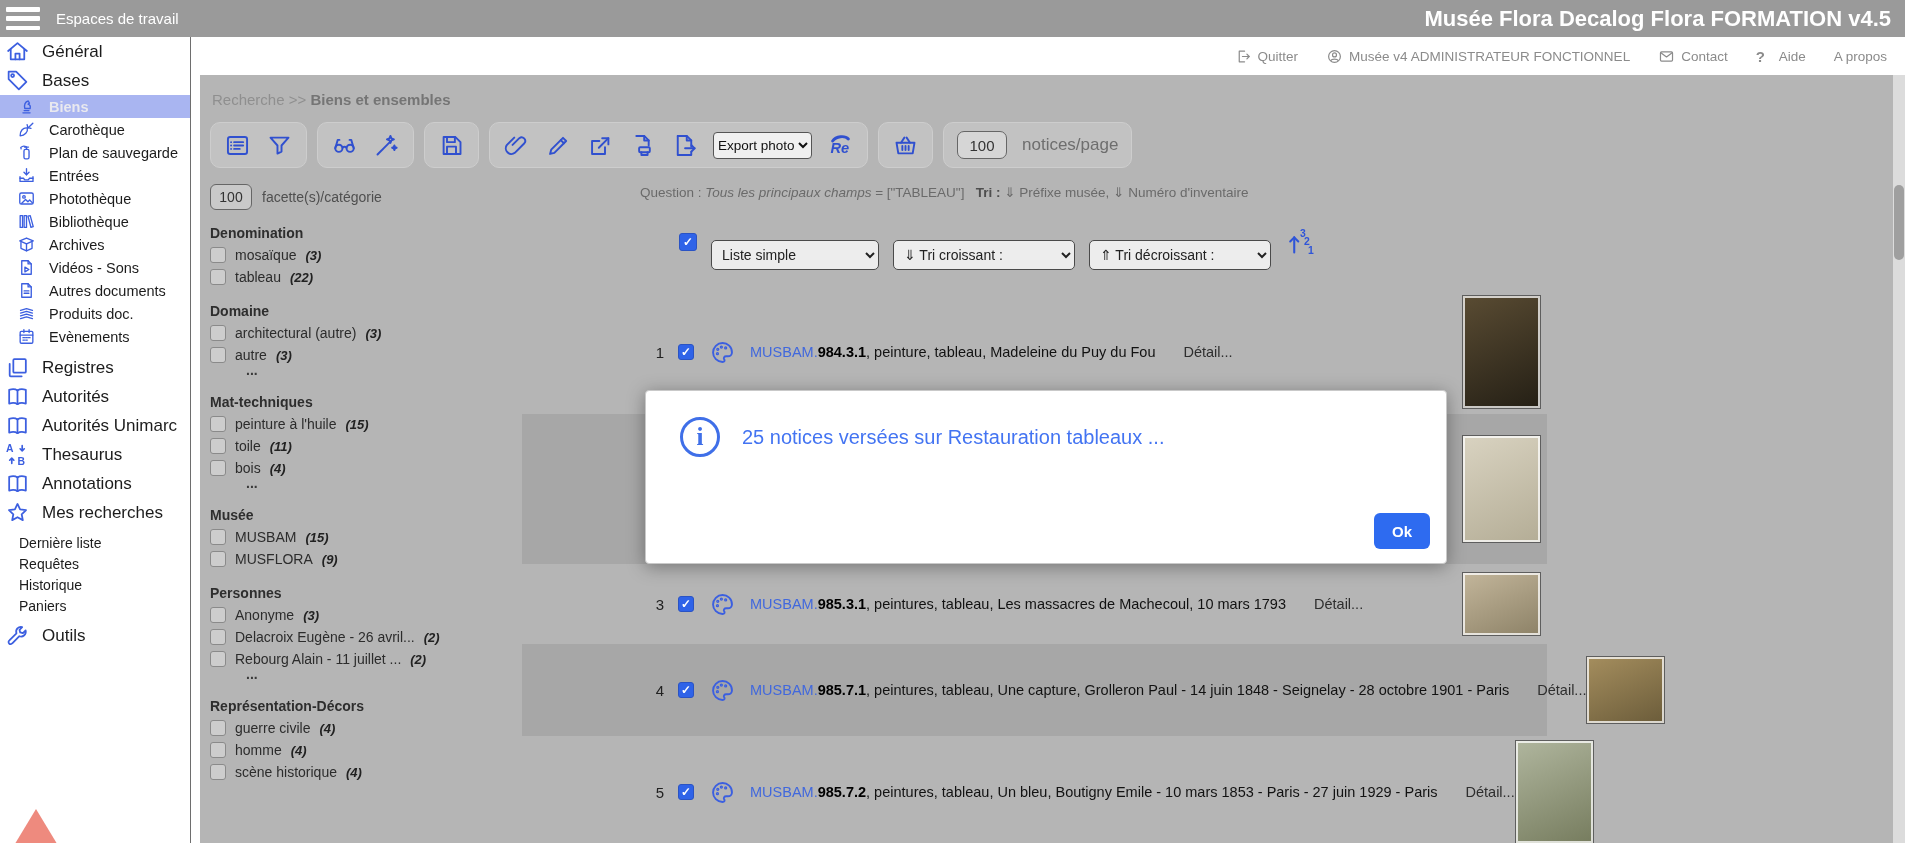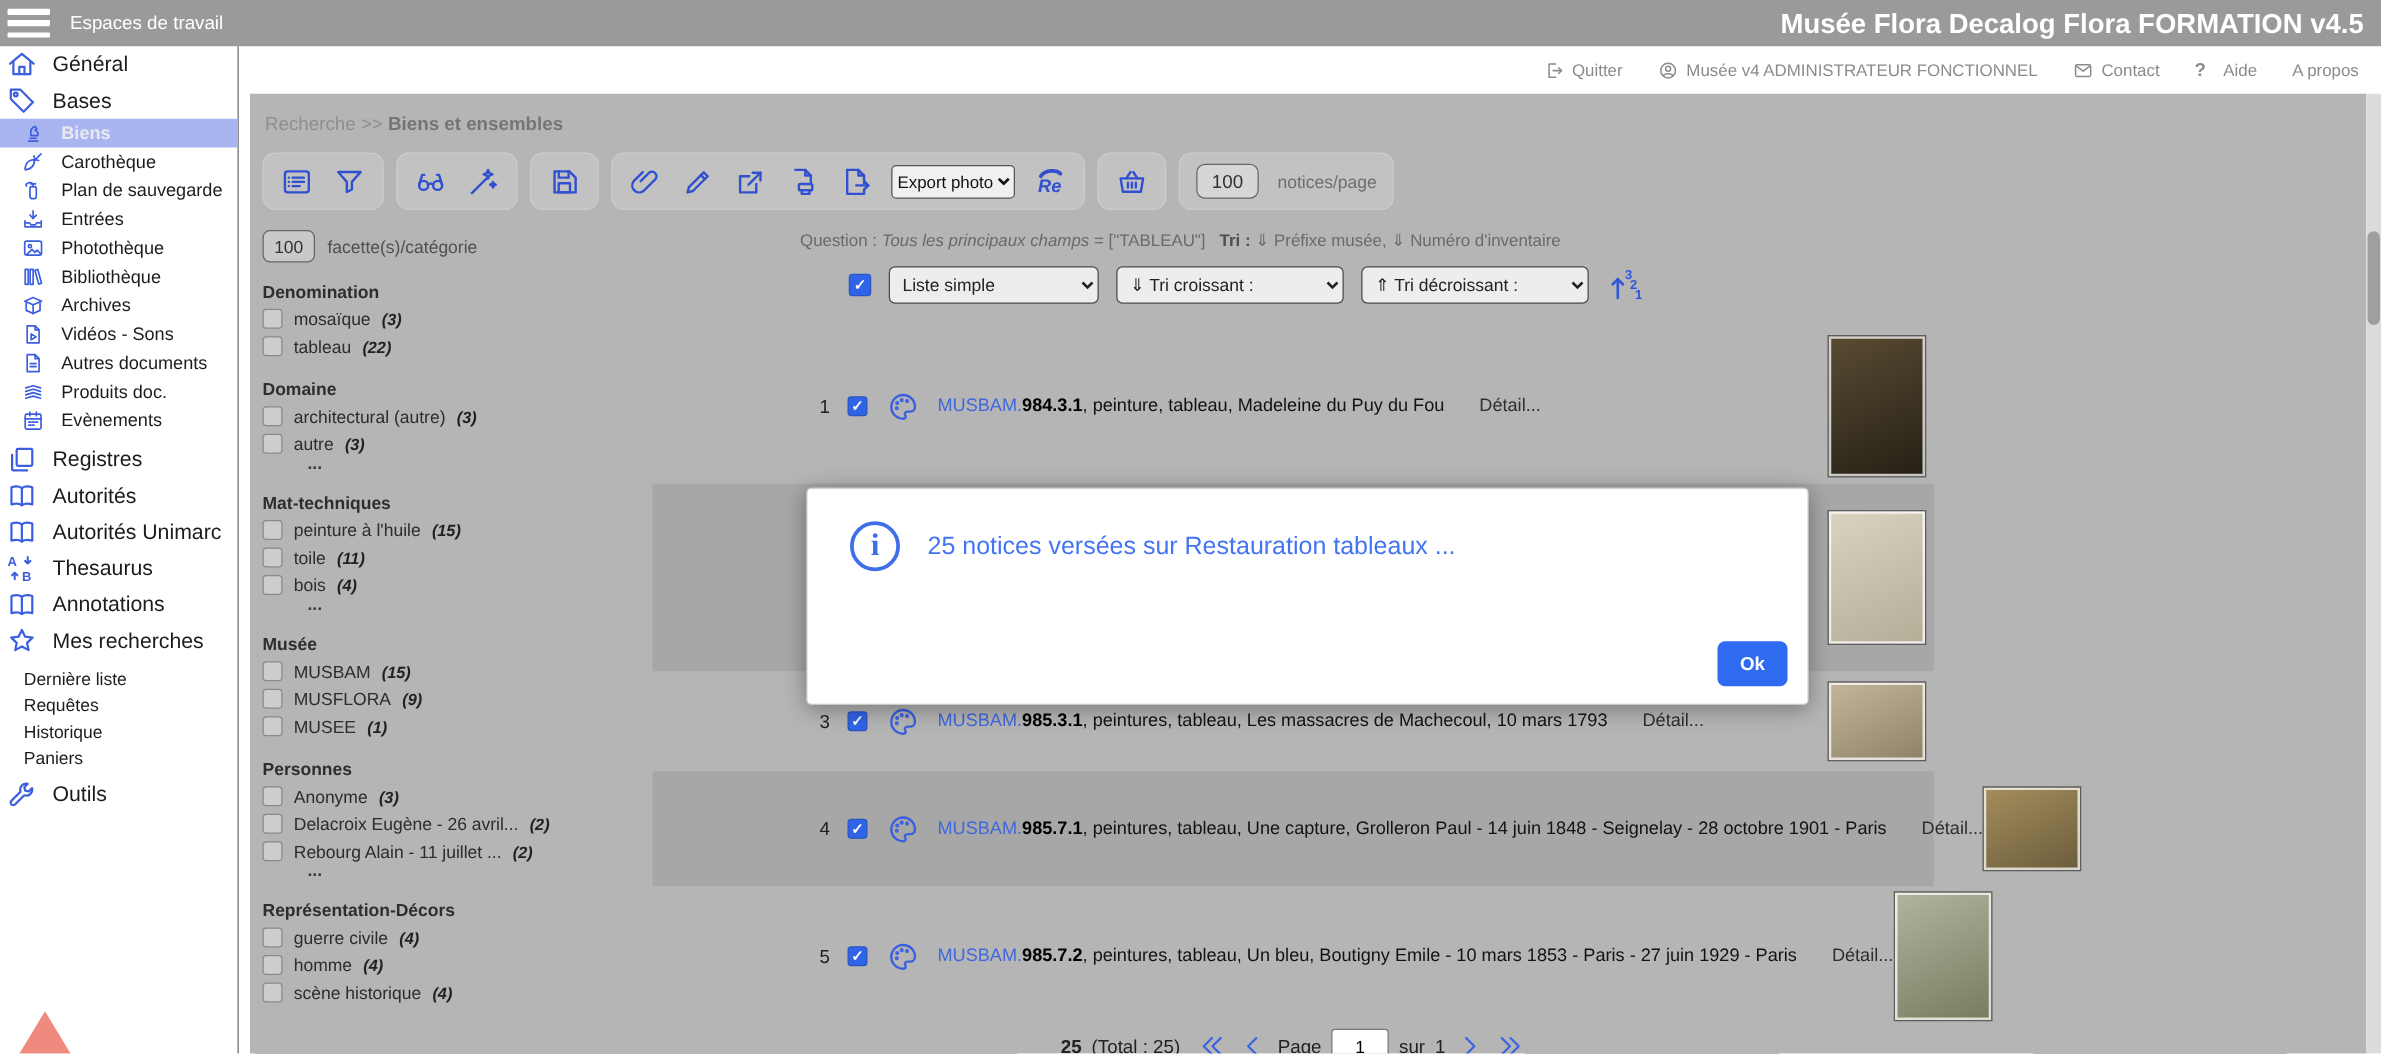--- a/index.html
+++ b/index.html
@@ -47,21 +47,21 @@
 
   .toolbar{display:flex;align-items:center;gap:10px;margin:14px 0 0 10px;}
   .tgroup{display:flex;align-items:center;gap:15px;background:#c2c2c2;border:1px solid #cdcdcd;
           border-radius:10px;padding:7px 13px;height:30px;}
   .tbtn{width:27px;height:27px;color:#3050cf;cursor:pointer;}
   .tbtn svg{width:100%;height:100%;}
   select.export{height:27px;font-size:13.5px;border:1px solid #555;border-radius:4px;
                 background:#f0f0f0;color:#111;}
   .npp-input{width:44px;height:24px;background:#d6d6d6;border:1px solid #666;border-radius:7px;
              text-align:center;font-size:15px;color:#333;}
-  .npp-label{color:#6e6e6e;font-size:14px;}
+  .npp-label{color:#6e6e6e;font-size:17px;}
 
   .content{display:flex;margin-top:16px;align-items:flex-start;}
 
   
   .facets{width:300px;margin-left:10px;flex:none;}
   .facet-head{display:flex;align-items:center;gap:10px;}
   .facet-count{width:36px;height:22px;background:#c9c9c9;border:1px solid #666;border-radius:6px;
                text-align:center;font-size:14px;color:#333;}
   .fc-label{font-size:14px;color:#4f4f4f;}
   .fgroup{margin-top:15px;}
@@ -76,21 +76,21 @@
          line-height:8px;cursor:pointer;}
 
   
   .results{flex:1;margin-left:12px;position:relative;}
   .qline{padding-left:118px;font-size:13.5px;color:#6a6a6a;white-space:nowrap;}
   .qline .fld{font-style:italic;}
   .qline b{color:#4e4e4e;}
   .ctrl{display:flex;align-items:center;gap:14px;margin-top:13px;padding-left:157px;}
   .ctrl .cb{width:18px;height:18px;}
   select.csel{height:30px;border:1px solid #4a4a4a;border-radius:5px;background:#ededed;
-              font-size:14px;color:#222;padding:0 6px;}
+              font-size:14px;color:#222;padding:0 6px;margin-top:27px;}
   .w1{width:168px;} .w2{width:182px;} .w3{width:182px;}
   .sort321{width:30px;height:30px;color:#2f55d8;cursor:pointer;}
   .sort321 svg{width:100%;height:100%;}
 
   .rows{width:1025px;margin-top:20px;}
   .rrow{display:flex;align-items:center;padding-left:120px;box-sizing:border-box;}
   .rrow.dark{background:#a7a7a7;}
   .rnum{width:22px;text-align:right;font-size:15px;color:#222;flex:none;}
   .rrow .cb{margin-left:14px;}
   .pal{width:27px;height:27px;color:#3b5fe0;margin-left:15px;flex:none;}
@@ -536,25 +536,20 @@
               <h4>Musée</h4>
               <div class="fitem">
                 <span class="cb off"></span>
                 <span>MUSBAM</span>
                 <span class="cnt">(15)</span>
               </div>
               <div class="fitem">
                 <span class="cb off"></span>
                 <span>MUSFLORA</span>
                 <span class="cnt">(9)</span>
-              </div>
-              <div class="fitem">
-                <span class="cb off"></span>
-                <span>MUSEE</span>
-                <span class="cnt">(1)</span>
               </div>
             </div>
             <div class="fgroup">
               <h4>Personnes</h4>
               <div class="fitem">
                 <span class="cb off"></span>
                 <span>Anonyme</span>
                 <span class="cnt">(3)</span>
               </div>
               <div class="fitem">

